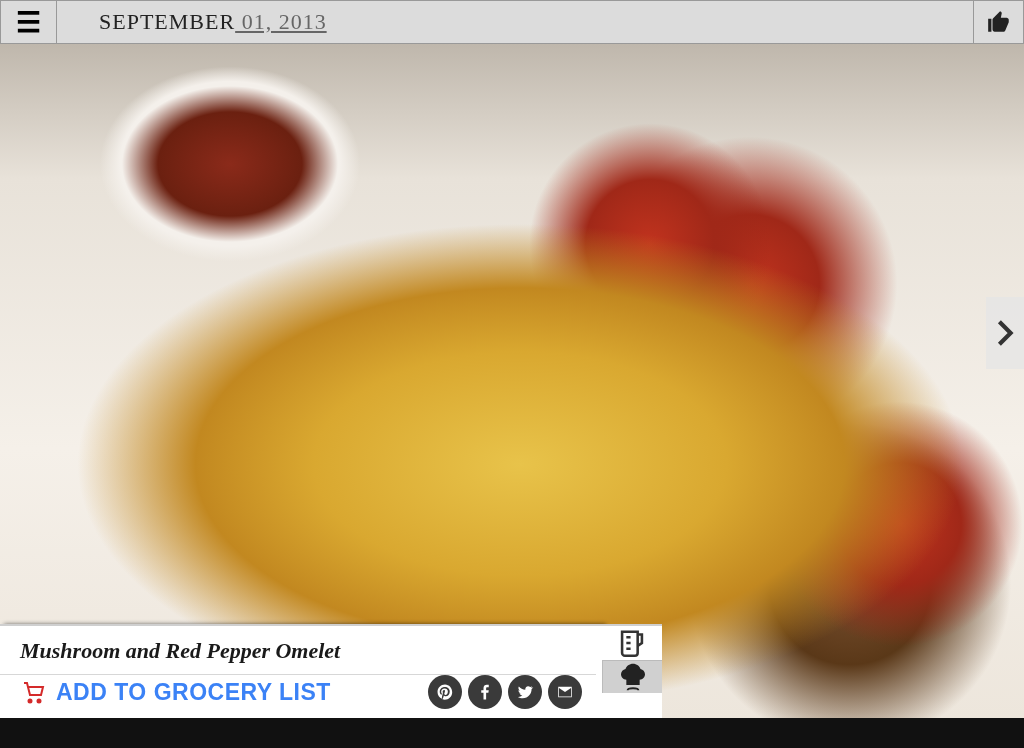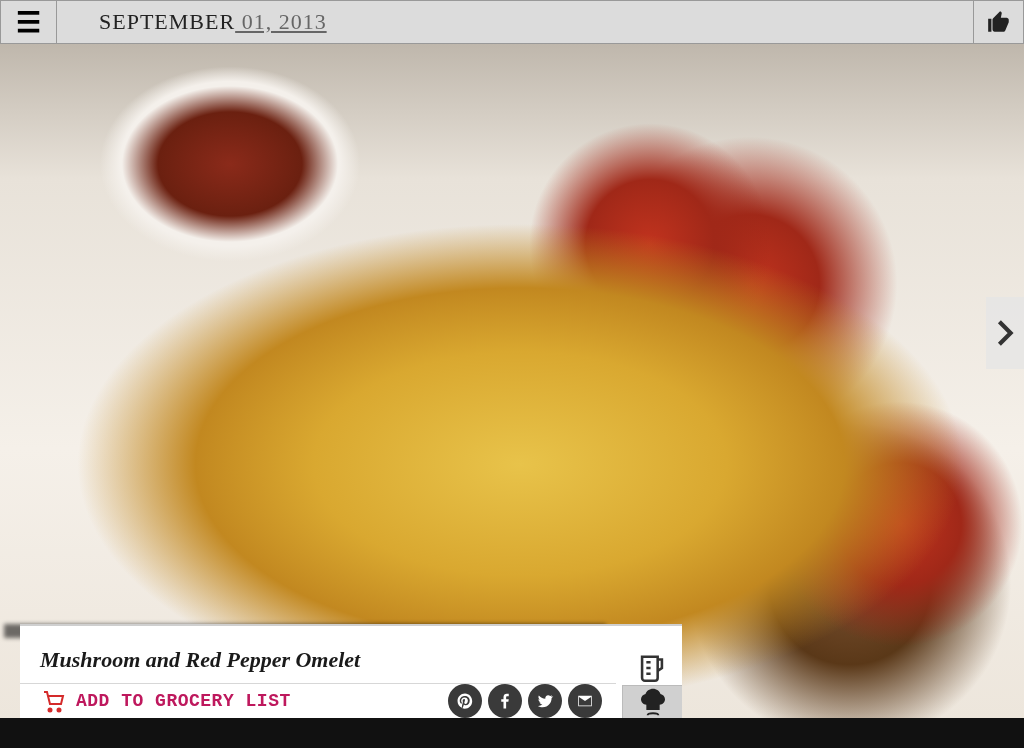--- a/index.html
+++ b/index.html
@@ -48,30 +48,30 @@
 .bottom-strip {
   position: absolute; left: 0; right: 0; bottom: 0; height: 30px; background: #111;
 }
 
 .shadow-bar {
   position: absolute; left: 4px; bottom: 110px; width: 602px; height: 14px;
   background: rgba(0,0,0,0.55); filter: blur(2px);
 }
 
 .info-panel {
-  position: absolute; left: 20px; bottom: 30px; width: 662px; height: 94px;
-  background: #fff; border-top: 2px solid #cfcfcf; display: flex; align-items: flex-end;
+  position: absolute; left: 0; bottom: 30px; width: 662px; height: 94px;
+  background: #fff; border-top: 2px solid #cfcfcf; display: flex; align-items: flex-start;
 }
 .info-main { flex: 1; display: flex; flex-direction: column; }
 .recipe-title {
   padding: 12px 20px 10px 20px; font-style: italic; font-weight: bold; font-size: 22px;
   color: #1a1a1a; border-bottom: 1px solid #d7d7d7; margin-right: 6px;
 }
 .action-row { flex: 1; display: flex; align-items: center; padding: 0 20px; }
-.grocery-btn { display: flex; align-items: center; gap: 10px; cursor: pointer; color: #be185d; font-family: Liberation Mono, monospace; font-weight: 600; font-size: 18px; letter-spacing: 0.5px; }
+.grocery-btn { display: flex; align-items: center; gap: 10px; cursor: pointer; color: #3b82f6; font-family: Liberation Sans, sans-serif; font-weight: 600; font-size: 23px; letter-spacing: 0.5px; }
 .share-icons { margin-left: auto; display: flex; gap: 6px; align-items: center; }
 .circ { width: 34px; height: 34px; border-radius: 50%; background: #3a3a3a; display: flex; align-items: center; justify-content: center; cursor: pointer; }
 
 .side-icons {
   width: 60px; display: flex; flex-direction: column;
 }
 .side-icon-top, .side-icon-bottom {
   flex: 1; display: flex; align-items: center; justify-content: center; cursor: pointer;
 }
 .side-icon-top { background: #fff; }

